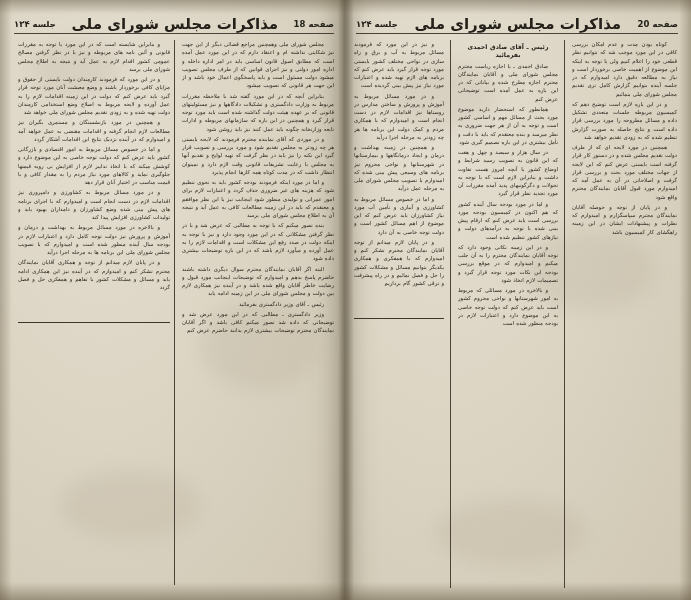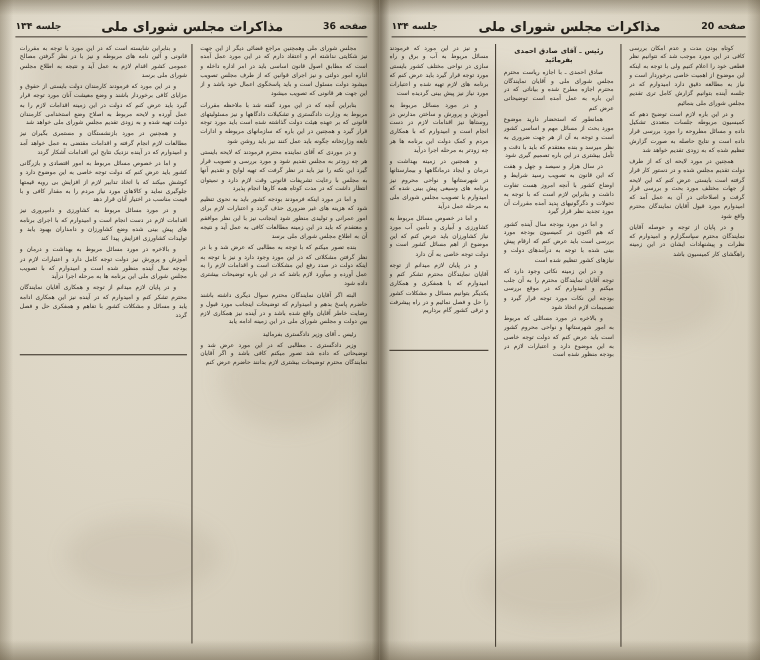--- a/index.html
+++ b/index.html
@@ -70,21 +70,21 @@
     display: flex;
     align-items: center;
     justify-content: space-between;
     font-family: "DejaVu Sans", sans-serif;
     font-size: 8.5px;
     font-weight: bold;
     color: #24201a;
     letter-spacing: 0;
   }
   .hdr .mid {
-    font-size: 12px;
+    font-size: 15px;
     text-align: right;
   }
   .hdr-rule {
     position: absolute;
     height: 1px;
     background: #4a4238;
   }
   
   .col {
     position: absolute;
@@ -134,21 +134,21 @@
   <div class="sheet right">
     <div class="blotch" style="left:40px;  top:60px;  width:110px; height:70px;"></div>
     <div class="blotch" style="left:180px; top:230px; width:130px; height:80px;"></div>
     <div class="blotch" style="left:90px;  top:500px; width:150px; height:65px;"></div>
     <div class="edge-dark edge-top"></div>
     <div class="edge-dark edge-bottom"></div>
     <div class="edge-dark edge-right"></div>
   </div>
 
   <div class="hdr" style="left:14px; width:320px;">
-    <span>صفحه 36</span>
+    <span>صفحه 18</span>
     <span class="mid">مذاکرات مجلس شورای ملی</span>
     <span>جلسه ۱۳۴</span>
   </div>
   <div class="hdr-rule" style="left:14px; width:320px; top:33px;"></div>
 
   <div class="hdr" style="left:356px; width:322px;">
     <span>صفحه 20</span>
     <span class="mid">مذاکرات مجلس شورای ملی</span>
     <span>جلسه ۱۳۴</span>
   </div>

